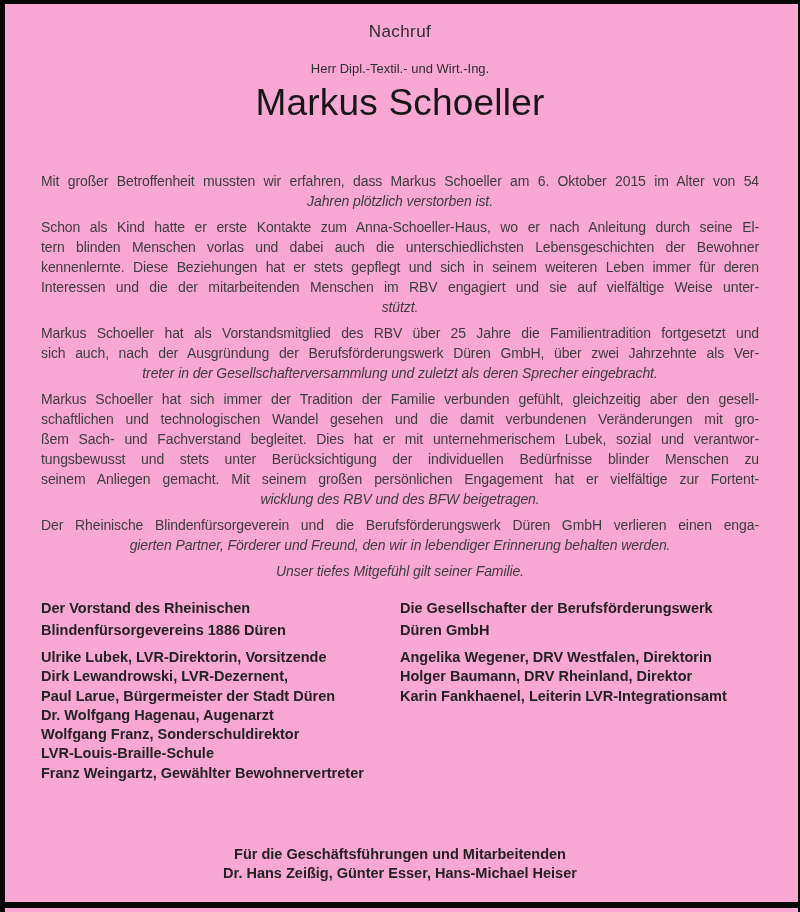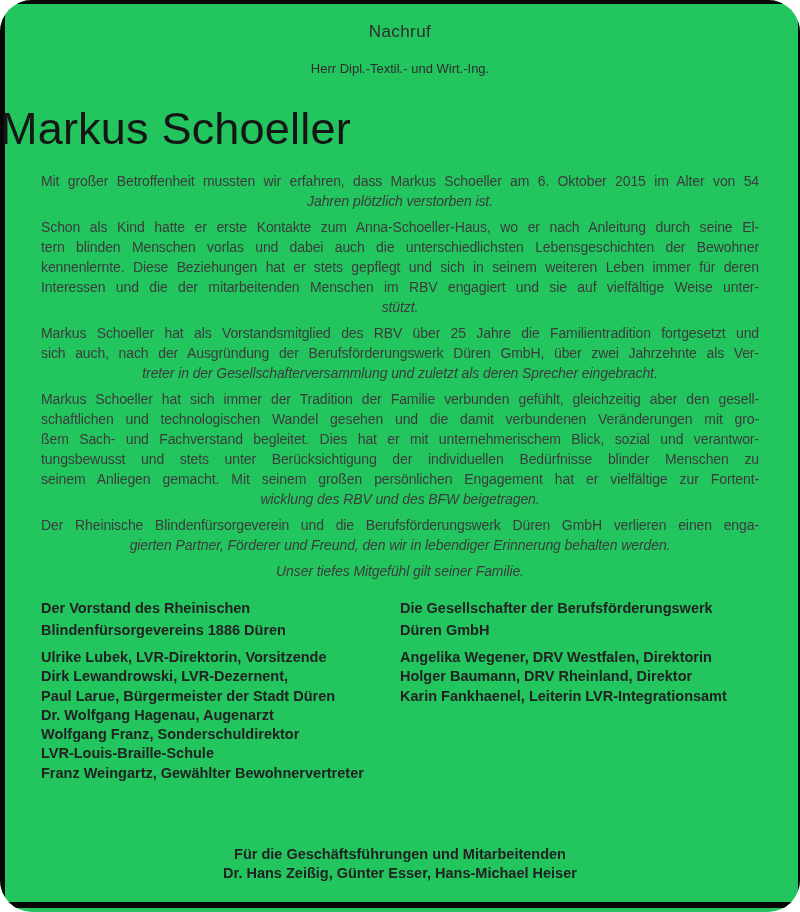--- a/index.html
+++ b/index.html
@@ -1,43 +1,42 @@
 <!DOCTYPE html>
 <html lang="de"><head>
 <meta charset="utf-8">
 <style>
   html, body { margin: 0; padding: 0; background: #ffffff; }
   .page {
     position: relative;
     width: 800px;
     height: 912px;
-    background: #22c55e;
+    background: #f9a8d4;
     overflow: hidden;
     font-family: "Liberation Sans", "DejaVu Sans", sans-serif;
-    border-radius: 32px;
   }
   
   .bar { position: absolute; background: #060606; }
   .bar-top    { left: 0; top: 0; width: 800px; height: 4px; }
   .bar-left   { left: 0; top: 0; width: 5px;  height: 912px; }
   .bar-right  { right: 0; top: 0; width: 2px; height: 912px; }
   .bar-bottom { left: 0; top: 902px; width: 800px; height: 6px; }
 
   .kicker {
     position: absolute; top: 22px; left: 0; width: 100%;
     text-align: center; font-size: 17px; letter-spacing: 0.4px;
     color: #2d2d2d;
   }
   .salutation {
     position: absolute; top: 61px; left: 0; width: 100%;
     text-align: center; font-size: 13px; color: #2d2d2d;
   }
   .deceased-name {
-    position: absolute; top: 102px; left: 0; width: 100%;
-    font-size: 45px; line-height: 54px;
+    position: absolute; top: 76px; left: 0; width: 100%;
+    text-align: center; font-size: 37px; line-height: 54px;
     font-weight: 400; color: #161616; letter-spacing: 0.2px;
   }
 
   .obituary-body {
     position: absolute; top: 171px; left: 41px; width: 718px;
     font-size: 14px; line-height: 20px; color: #3c3c3c;
     letter-spacing: -0.1px;
   }
   .para { margin: 0 0 6px 0; }
   .jl { text-align: justify; text-align-last: justify; }
@@ -85,21 +84,21 @@
       <div class="ll">stützt.</div>
     </div>
     <div class="para">
       <div class="jl">Markus Schoeller hat als Vorstandsmitglied des RBV über 25 Jahre die Familientradition fortgesetzt und</div>
       <div class="jl">sich auch, nach der Ausgründung der Berufsförderungswerk Düren GmbH, über zwei Jahrzehnte als Ver-</div>
       <div class="ll">treter in der Gesellschafterversammlung und zuletzt als deren Sprecher eingebracht.</div>
     </div>
     <div class="para">
       <div class="jl">Markus Schoeller hat sich immer der Tradition der Familie verbunden gefühlt, gleichzeitig aber den gesell-</div>
       <div class="jl">schaftlichen und technologischen Wandel gesehen und die damit verbundenen Veränderungen mit gro-</div>
-      <div class="jl">ßem Sach- und Fachverstand begleitet. Dies hat er mit unternehmerischem Blick, sozial und verantwor-</div>
+      <div class="jl">ßem Sach- und Fachverstand begleitet. Dies hat er mit unternehmerischem Lubek, sozial und verantwor-</div>
       <div class="jl">tungsbewusst und stets unter Berücksichtigung der individuellen Bedürfnisse blinder Menschen zu</div>
       <div class="jl">seinem Anliegen gemacht. Mit seinem großen persönlichen Engagement hat er vielfältige zur Fortent-</div>
       <div class="ll">wicklung des RBV und des BFW beigetragen.</div>
     </div>
     <div class="para">
       <div class="jl">Der Rheinische Blindenfürsorgeverein und die Berufsförderungswerk Düren GmbH verlieren einen enga-</div>
       <div class="ll">gierten Partner, Förderer und Freund, den wir in lebendiger Erinnerung behalten werden.</div>
     </div>
     <div class="para">
       <div class="ll">Unser tiefes Mitgefühl gilt seiner Familie.</div>

